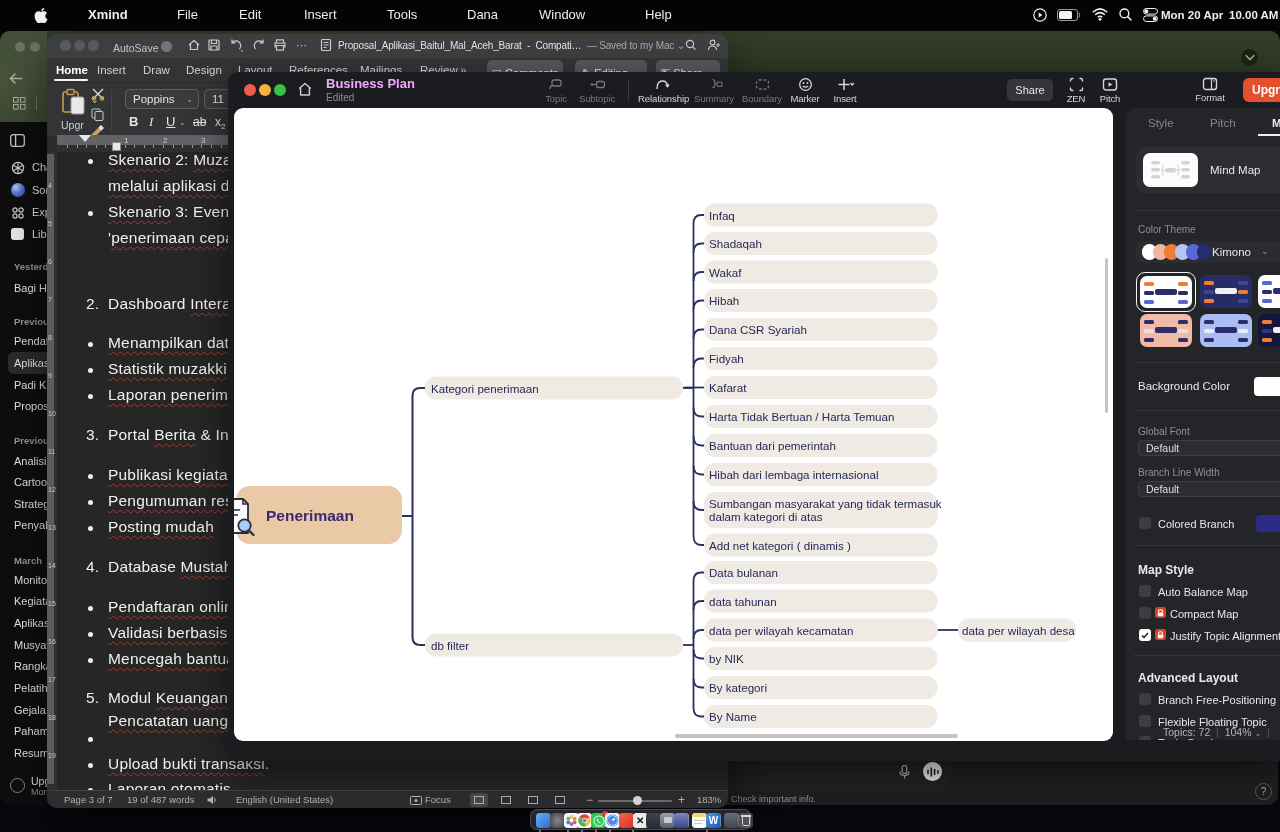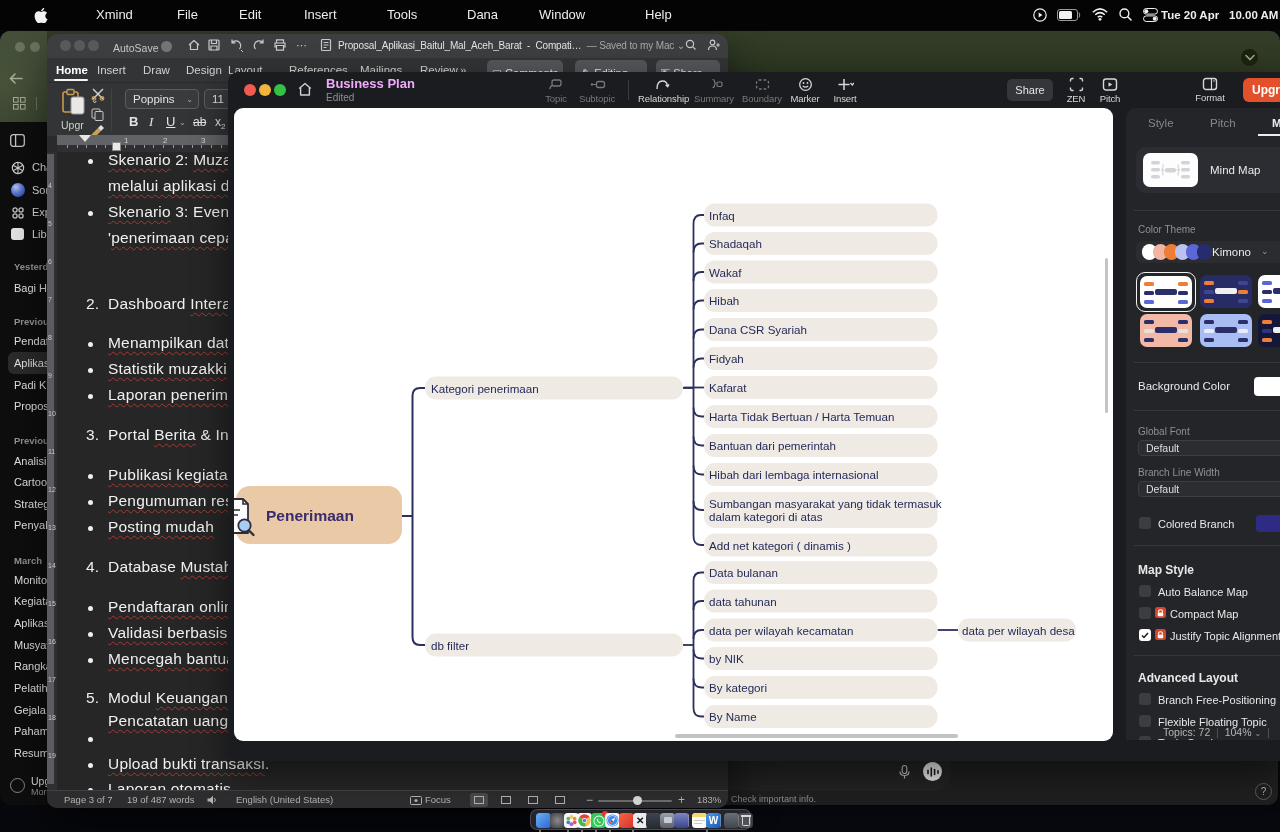--- a/index.html
+++ b/index.html
@@ -60,21 +60,21 @@
 #dock{left:530px;top:809px;width:221px;height:21px;background:rgba(58,58,64,.62);border:1px solid rgba(130,130,138,.4);border-radius:7px;z-index:60;}
 .dicon{position:absolute;top:3px;width:15px;height:15px;border-radius:3.5px;}
 .ddot{position:absolute;top:20px;width:2px;height:2px;border-radius:50%;background:#9a9a9a;}
 </style></head>
 <body>
 <div id="menubar" class="abs">
     <svg class="abs" style="left:34px;top:8px" width="14" height="15" viewBox="0 0 14 15">
       <path fill="#f2f2f2" d="M11.3 7.9c0-2 1.6-2.9 1.7-3-0.9-1.4-2.4-1.5-2.9-1.6-1.2-0.1-2.4 0.7-3 0.7-0.6 0-1.6-0.7-2.6-0.7-1.3 0-2.6 0.8-3.2 2-1.4 2.4-0.4 6 1 8 0.7 1 1.5 2.1 2.5 2 1 0 1.4-0.6 2.6-0.6 1.2 0 1.5 0.6 2.6 0.6 1.1 0 1.8-1 2.4-2 0.8-1.1 1.1-2.2 1.1-2.3-0.1 0-2.2-0.9-2.2-3.1z"></path>
       <path fill="#f2f2f2" d="M9.4 2.1c0.5-0.7 0.9-1.6 0.8-2.1-0.8 0-1.7 0.5-2.2 1.2-0.5 0.6-0.9 1.5-0.8 2.1 0.8 0.1 1.7-0.5 2.2-1.2z"></path>
     </svg>
-    <div class="mi" style="left:96px;font-weight:normal;">Xmind</div>
+    <div class="mi" style="left:88px;font-weight:bold;">Xmind</div>
     <div class="mi" style="left:177px;">File</div>
     <div class="mi" style="left:239px;">Edit</div>
     <div class="mi" style="left:304px;">Insert</div>
     <div class="mi" style="left:387px;">Tools</div>
     <div class="mi" style="left:467px;">Dana</div>
     <div class="mi" style="left:539px;">Window</div>
     <div class="mi" style="left:645px;">Help</div>
     <svg class="abs" style="left:1033px;top:8px" width="14" height="14" viewBox="0 0 14 14">
       <circle cx="7" cy="7" r="6.2" fill="none" stroke="#f0f0f0" stroke-width="1.2"></circle>
       <path d="M5.7 4.6 L9.4 7 L5.7 9.4 Z" fill="#f0f0f0"></path>
@@ -93,21 +93,21 @@
     <svg class="abs" style="left:1119px;top:8px" width="13" height="13" viewBox="0 0 13 13">
       <circle cx="5.4" cy="5.4" r="4.4" fill="none" stroke="#f0f0f0" stroke-width="1.4"></circle>
       <line x1="8.8" y1="8.8" x2="12" y2="12" stroke="#f0f0f0" stroke-width="1.6" stroke-linecap="round"></line>
     </svg>
     <svg class="abs" style="left:1143px;top:8px" width="15" height="14" viewBox="0 0 15 14">
       <rect x="0.5" y="0.5" width="14" height="5.6" rx="2.8" fill="none" stroke="#f0f0f0"></rect>
       <circle cx="3.3" cy="3.3" r="2" fill="#f0f0f0"></circle>
       <rect x="0.5" y="7.9" width="14" height="5.6" rx="2.8" fill="none" stroke="#f0f0f0"></rect>
       <circle cx="11.7" cy="10.7" r="2" fill="#f0f0f0"></circle>
     </svg>
-    <div class="mi" style="left:1161px;font-weight:600;font-size:11.5px;">Tue 20 Apr</div>
+    <div class="mi" style="left:1161px;font-weight:600;font-size:11.5px;">Mon 20 Apr</div>
     <div class="mi" style="left:1229px;font-weight:600;font-size:11.5px;">10.00 AM</div>
   </div>
 <div id="greenwin" class="abs"></div>
 <div id="greenleft" class="abs">
     <div class="abs" style="left:15px;top:11px;width:10px;height:10px;border-radius:50%;background:#6d7562;"></div>
     <div class="abs" style="left:30px;top:11px;width:10px;height:10px;border-radius:50%;background:#6d7562;"></div>
     <svg class="abs" style="left:9px;top:42px" width="14" height="11" viewBox="0 0 14 11">
       <path d="M6 1 L1.5 5.5 L6 10 M1.5 5.5 H13" stroke="#a9b099" stroke-width="1.6" fill="none" stroke-linecap="round"></path>
     </svg>
     <svg class="abs" style="left:13px;top:66px" width="13" height="13" viewBox="0 0 13 13">
@@ -227,21 +227,21 @@
         <circle cx="5.5" cy="4.5" r="2.3" stroke="#c9c9c9" fill="none" stroke-width="1.2"></circle>
         <path d="M1.5 12 Q1.5 8 5.5 8 Q9.5 8 9.5 12" stroke="#c9c9c9" fill="none" stroke-width="1.2"></path>
         <path d="M11 5 v4 M9 7 h4" stroke="#c9c9c9"></path>
       </svg>
     </div>
     <div id="wtabs">
       <div class="wtab" style="left:9px;color:#ffffff;font-weight:bold;">Home</div>
       <div class="wtab" style="left:50px;">Insert</div>
       <div class="wtab" style="left:96px;">Draw</div>
       <div class="wtab" style="left:139px;text-align:center;">Design</div>
-      <div class="wtab" style="left:181px;">Layout</div>
+      <div class="wtab" style="left:191px;">Layout</div>
       <div class="wtab" style="left:242px;">References</div>
       <div class="wtab" style="left:313px;">Mailings</div>
       <div class="wtab" style="left:373px;">Review</div>
       <div class="wtab" style="left:413px;">»</div>
       <div class="abs" style="left:7px;top:21px;width:34px;height:2px;background:#f5f5f5;border-radius:1px;"></div>
       <div class="rbtn" style="left:440px;width:76px;">▢&nbsp;Comments</div>
       <div class="rbtn" style="left:528px;width:72px;">✎&nbsp;Editing&nbsp;⌄</div>
       <div class="rbtn" style="left:609px;width:64px;">⇱&nbsp;Share&nbsp;⌄</div>
     </div>
     <div id="wribbon">

